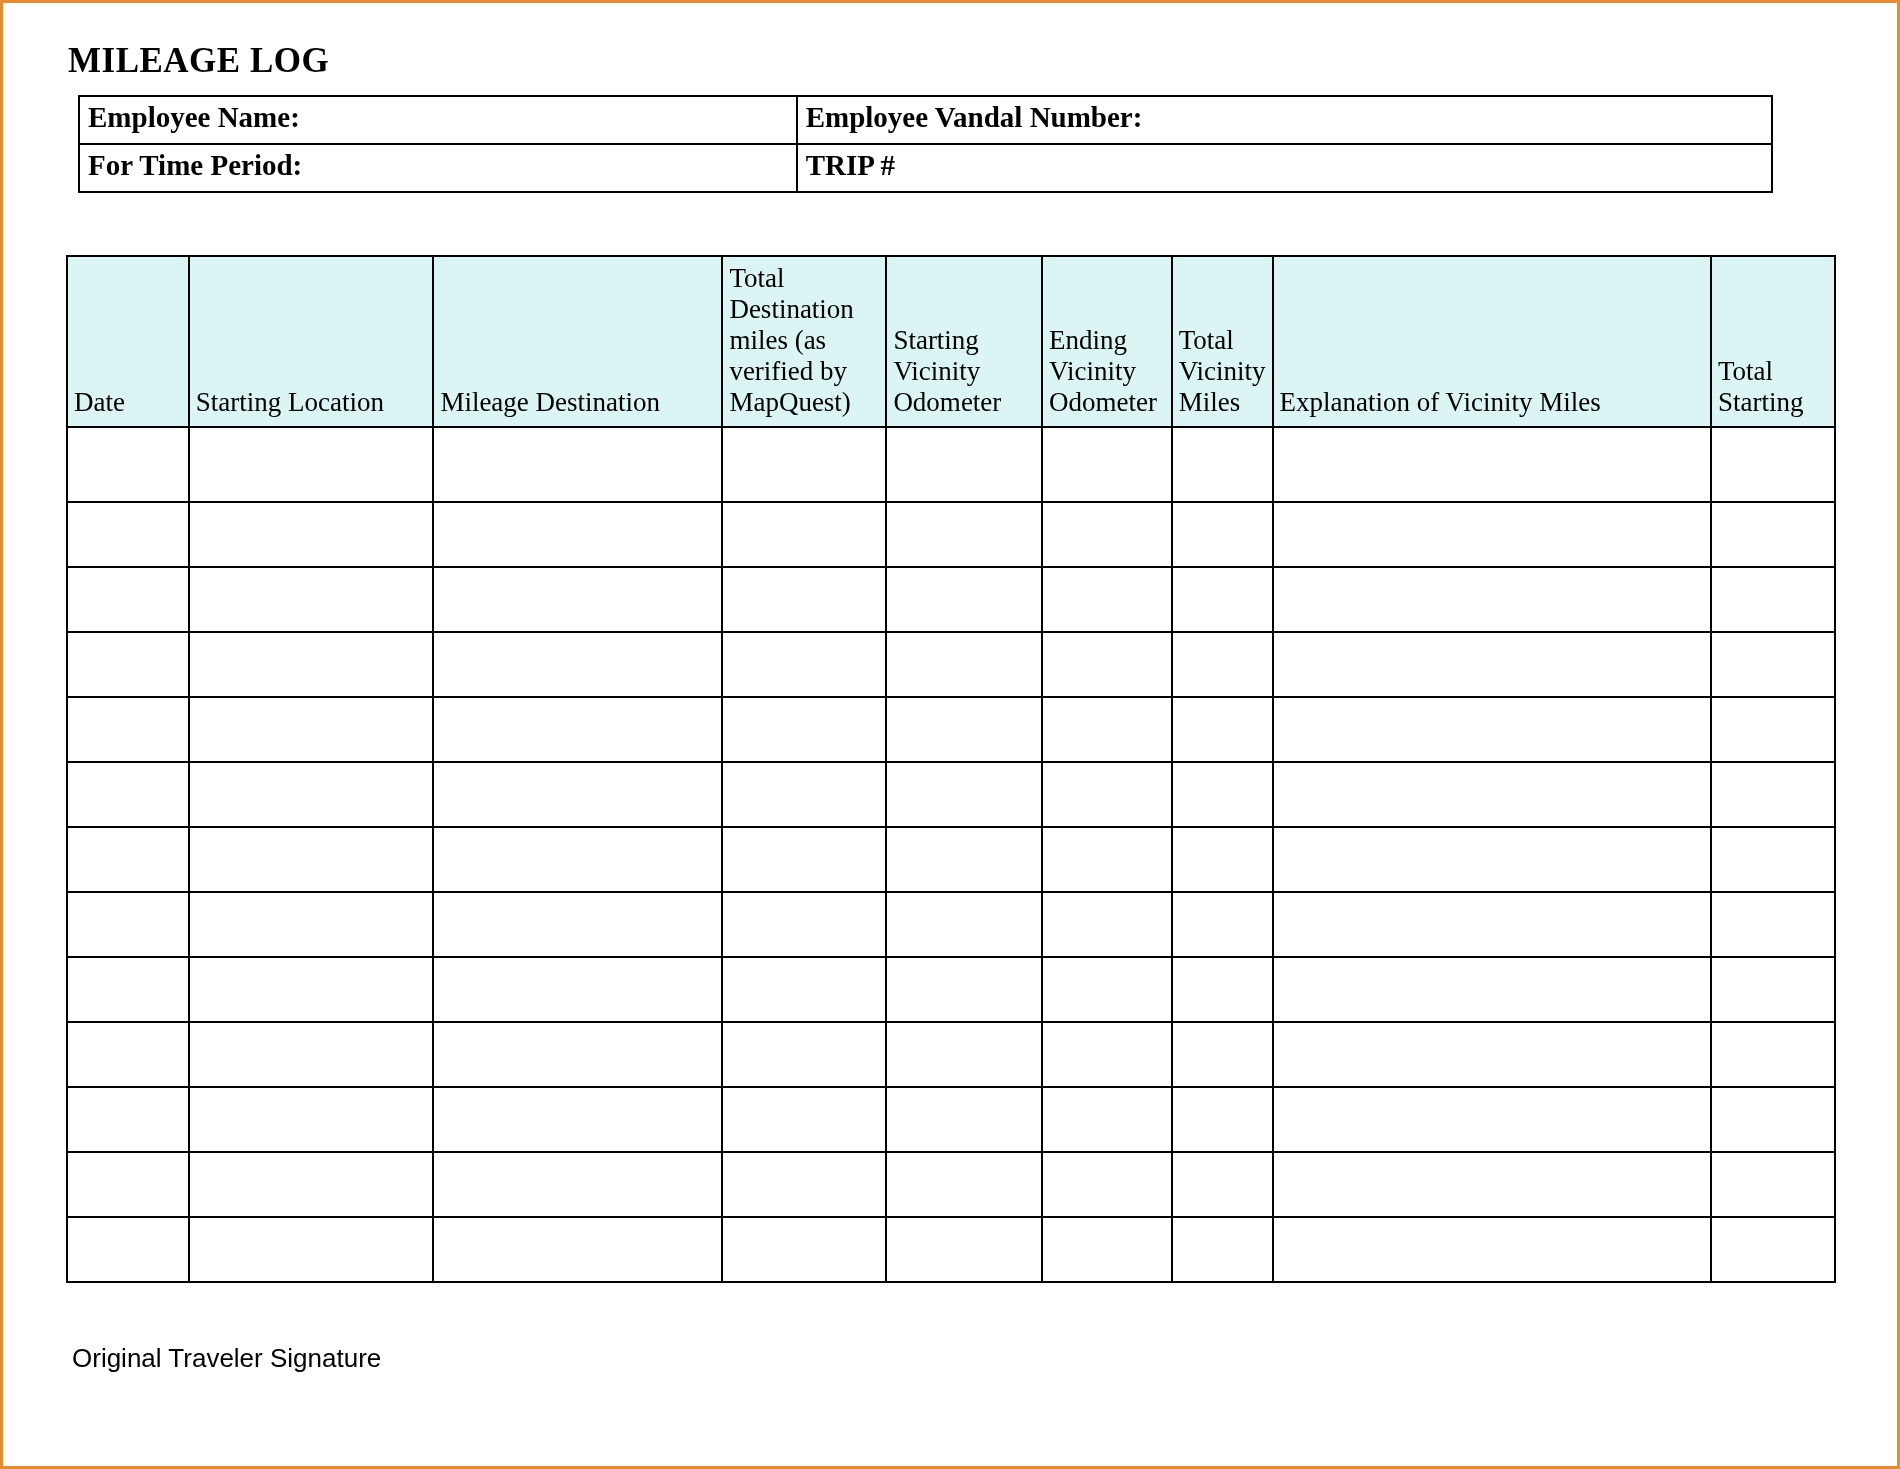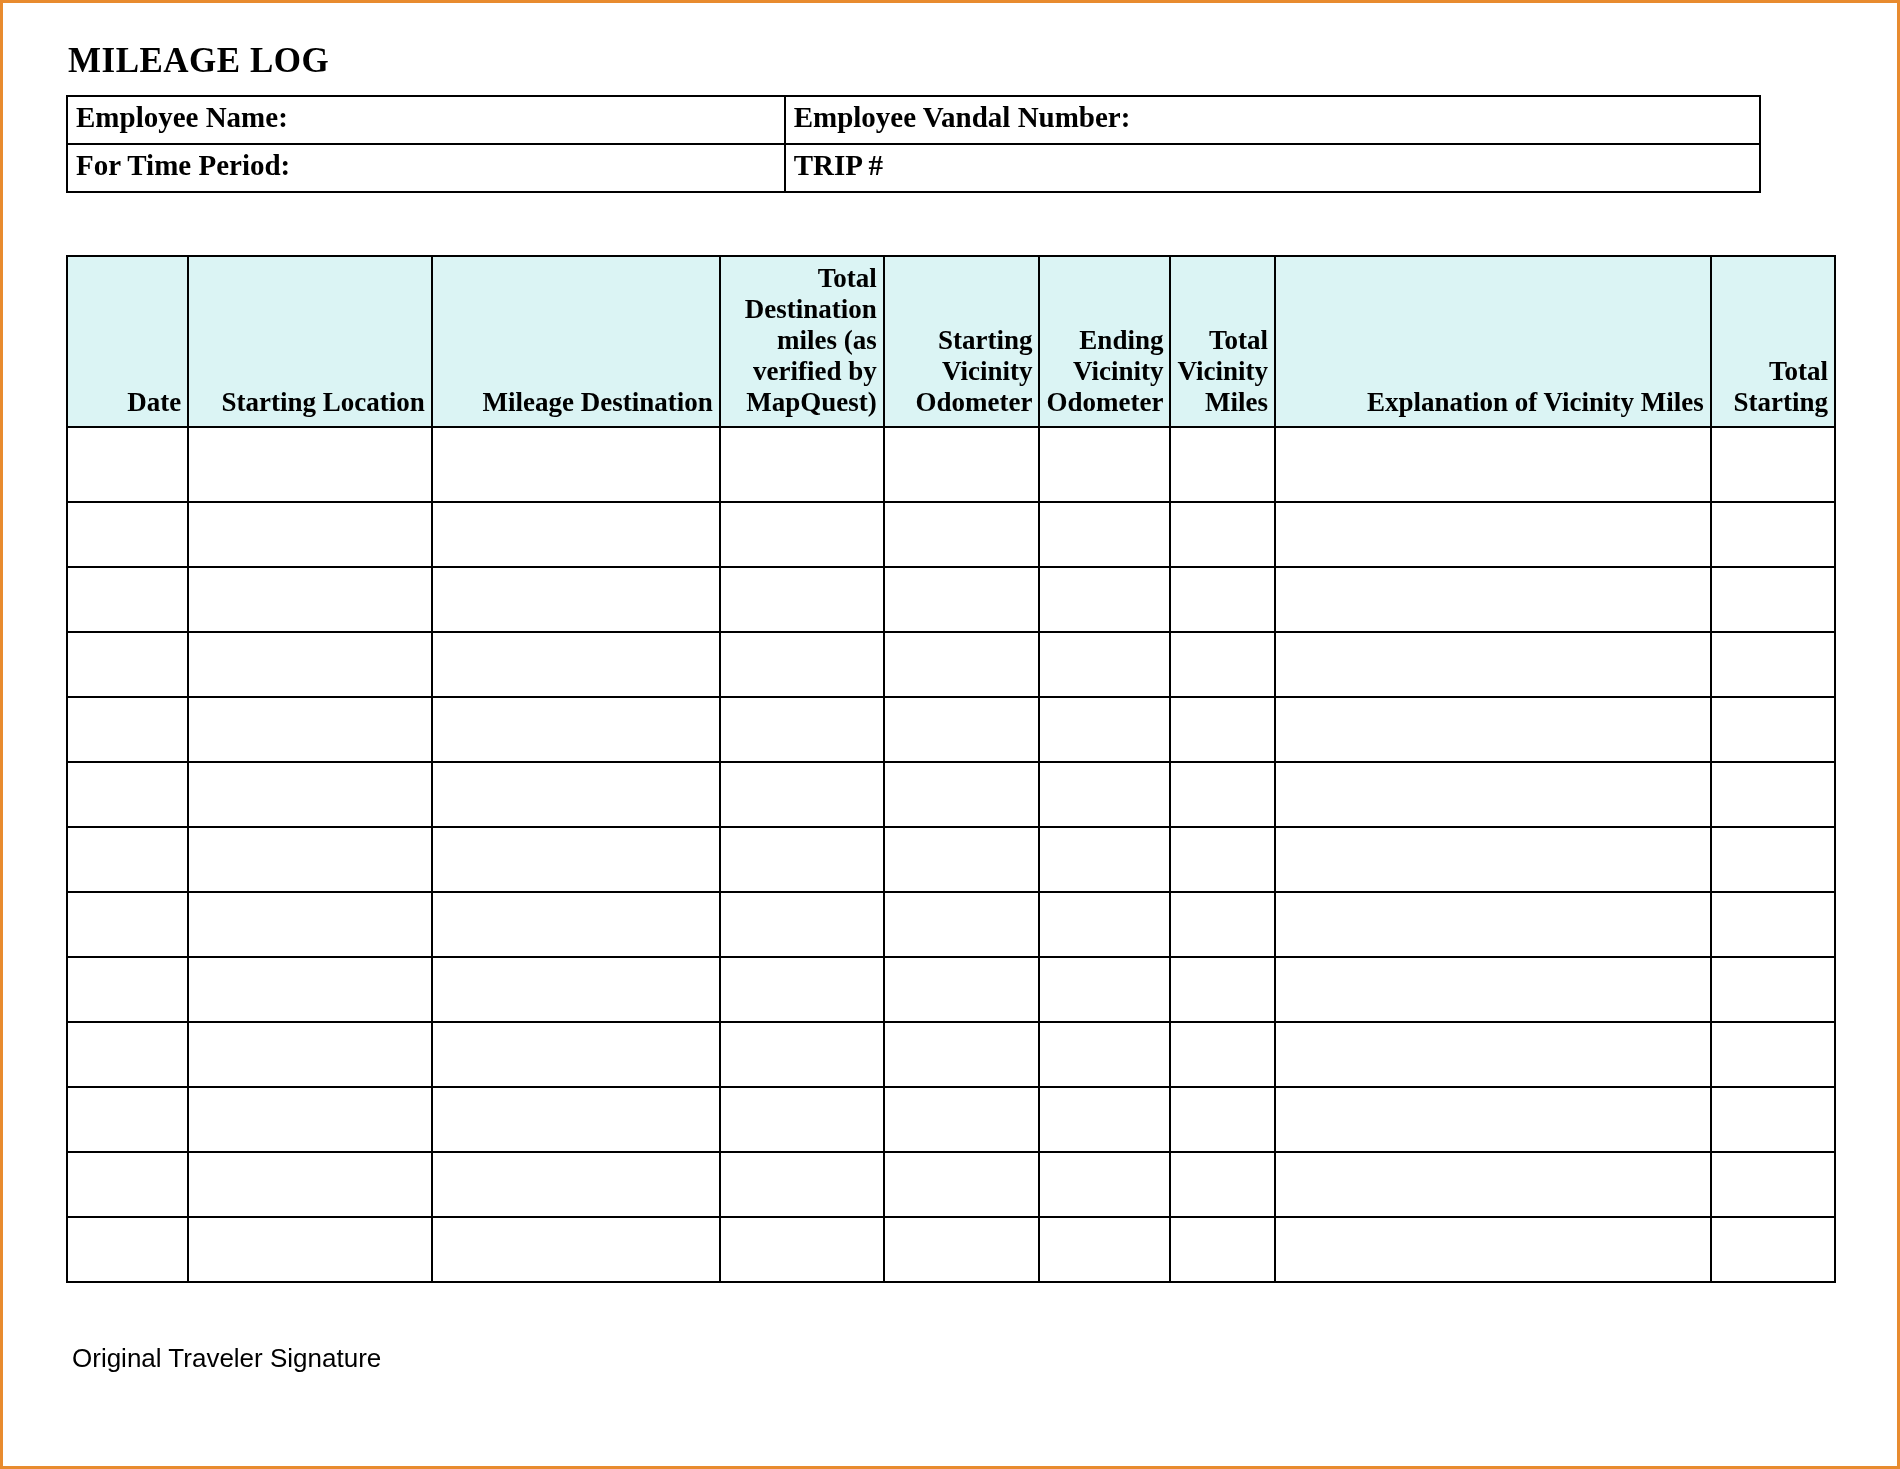--- a/index.html
+++ b/index.html
@@ -23,20 +23,21 @@
     font-weight: bold;
     margin: 0 0 14px 2px;
     letter-spacing: 0.5px;
   }
   table {
     border-collapse: collapse;
   }
   
   .info-table {
     width: 1695px;
+    margin-left: 12px;
   }
   .info-table td {
     border: 2.5px solid #000;
     font-size: 29px;
     font-weight: bold;
     padding: 4px 8px 6px 8px;
     height: 48px;
     vertical-align: top;
   }
   .info-r1-c1 { width: 790px; }
@@ -48,22 +49,22 @@
   .log-table {
     width: 1770px;
     margin-top: 62px;
   }
   .log-table th, .log-table td {
     border: 2.5px solid #000;
   }
   .log-table th {
     background: #dbf4f4;
     font-size: 27px;
-    font-weight: bold;
-    text-align: right;
+    font-weight: normal;
+    text-align: left;
     vertical-align: bottom;
     padding: 6px 6px 8px 6px;
     line-height: 1.15;
   }
   .log-table td {
     height: 65px;
   }
   .log-table tbody tr:first-child td {
     height: 75px;
   }

